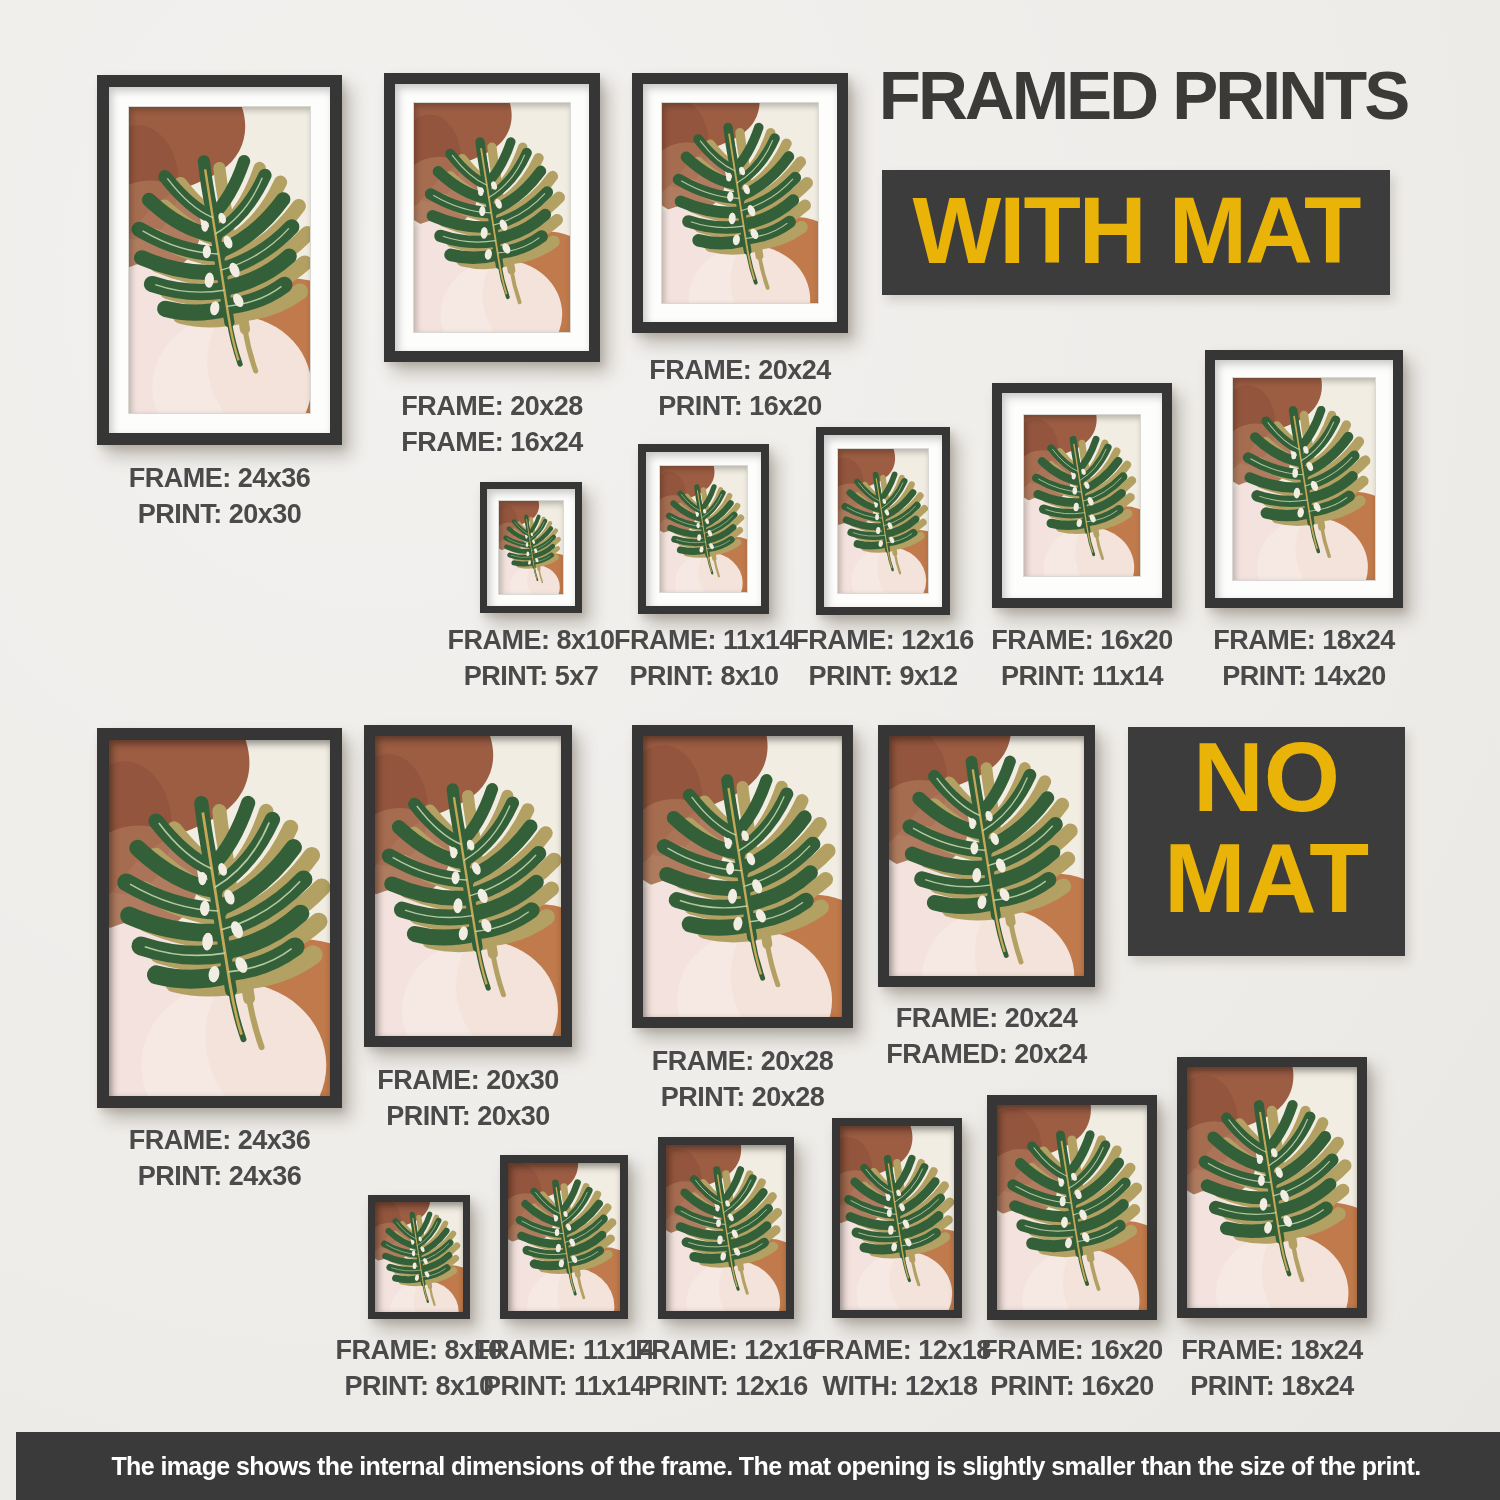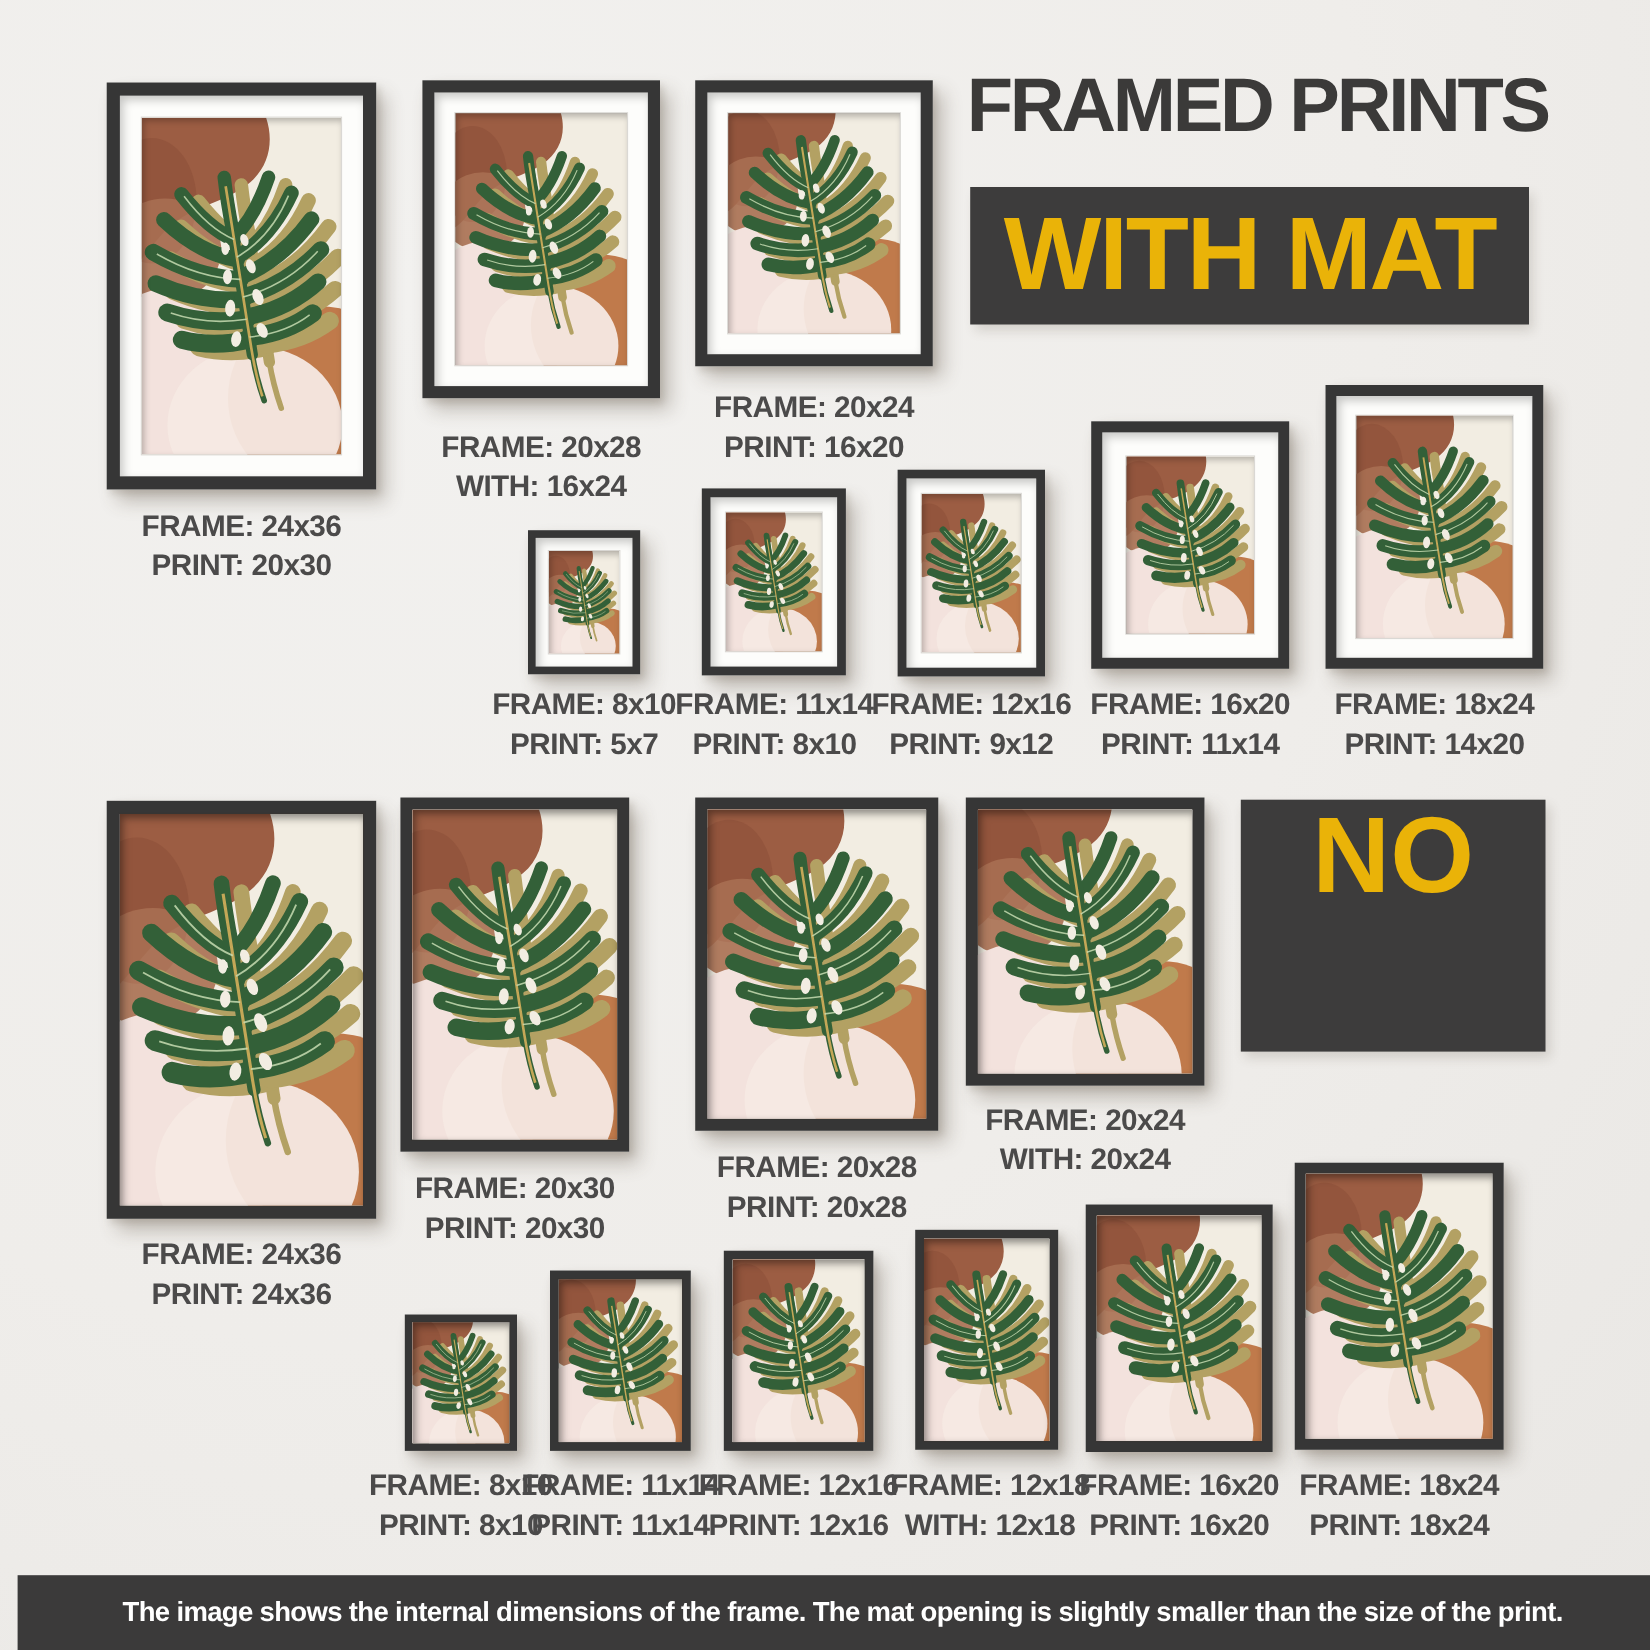--- a/index.html
+++ b/index.html
@@ -141,21 +141,21 @@
       <div class="mat" style="padding:19px;">
         <div class="art-wrap">
           <svg class="art" viewBox="0 0 200 300" preserveAspectRatio="xMidYMid slice">
               <use href="#artwork-src"></use>
             </svg>
         </div>
       </div>
     </div>
     <div class="label" style="left:384px;top:388px;width:216px;">
       <div>FRAME: 20x28</div>
-      <div>WITH: 16x24</div>
+      <div>FRAME: 16x24</div>
     </div>
 
     <div class="frame" style="left:632px;top:73px;width:216px;height:260px;border-width:11px;">
       <div class="mat" style="padding:19px;">
         <div class="art-wrap">
           <svg class="art" viewBox="0 0 200 300" preserveAspectRatio="xMidYMid slice">
               <use href="#artwork-src"></use>
             </svg>
         </div>
       </div>
@@ -233,20 +233,21 @@
     <div class="label" style="left:1204px;top:622px;width:200px;">
       <div>FRAME: 18x24</div>
       <div>PRINT: 14x20</div>
     </div>
   </div>
 
   <div class="section">
 
     <div class="banner banner-nomat">
       <div>NO</div>
+      <div>MAT</div>
     </div>
 
     <div class="frame" style="left:97px;top:728px;width:245px;height:380px;border-width:12px;">
       <div class="mat" style="padding:0;">
         <div class="art-wrap">
           <svg class="art" viewBox="0 0 200 300" preserveAspectRatio="xMidYMid slice">
               <use href="#artwork-src"></use>
             </svg>
         </div>
       </div>
@@ -288,21 +289,21 @@
       <div class="mat" style="padding:0;">
         <div class="art-wrap">
           <svg class="art" viewBox="0 0 200 300" preserveAspectRatio="xMidYMid slice">
               <use href="#artwork-src"></use>
             </svg>
         </div>
       </div>
     </div>
     <div class="label" style="left:858px;top:1000px;width:257px;">
       <div>FRAME: 20x24</div>
-      <div>WITH: 20x24</div>
+      <div>FRAMED: 20x24</div>
     </div>
 
     <div class="frame" style="left:368px;top:1195px;width:102px;height:124px;border-width:7px;">
       <div class="mat" style="padding:0;">
         <div class="art-wrap">
           <svg class="art" viewBox="0 0 200 300" preserveAspectRatio="xMidYMid slice">
               <use href="#artwork-src"></use>
             </svg>
         </div>
       </div>

